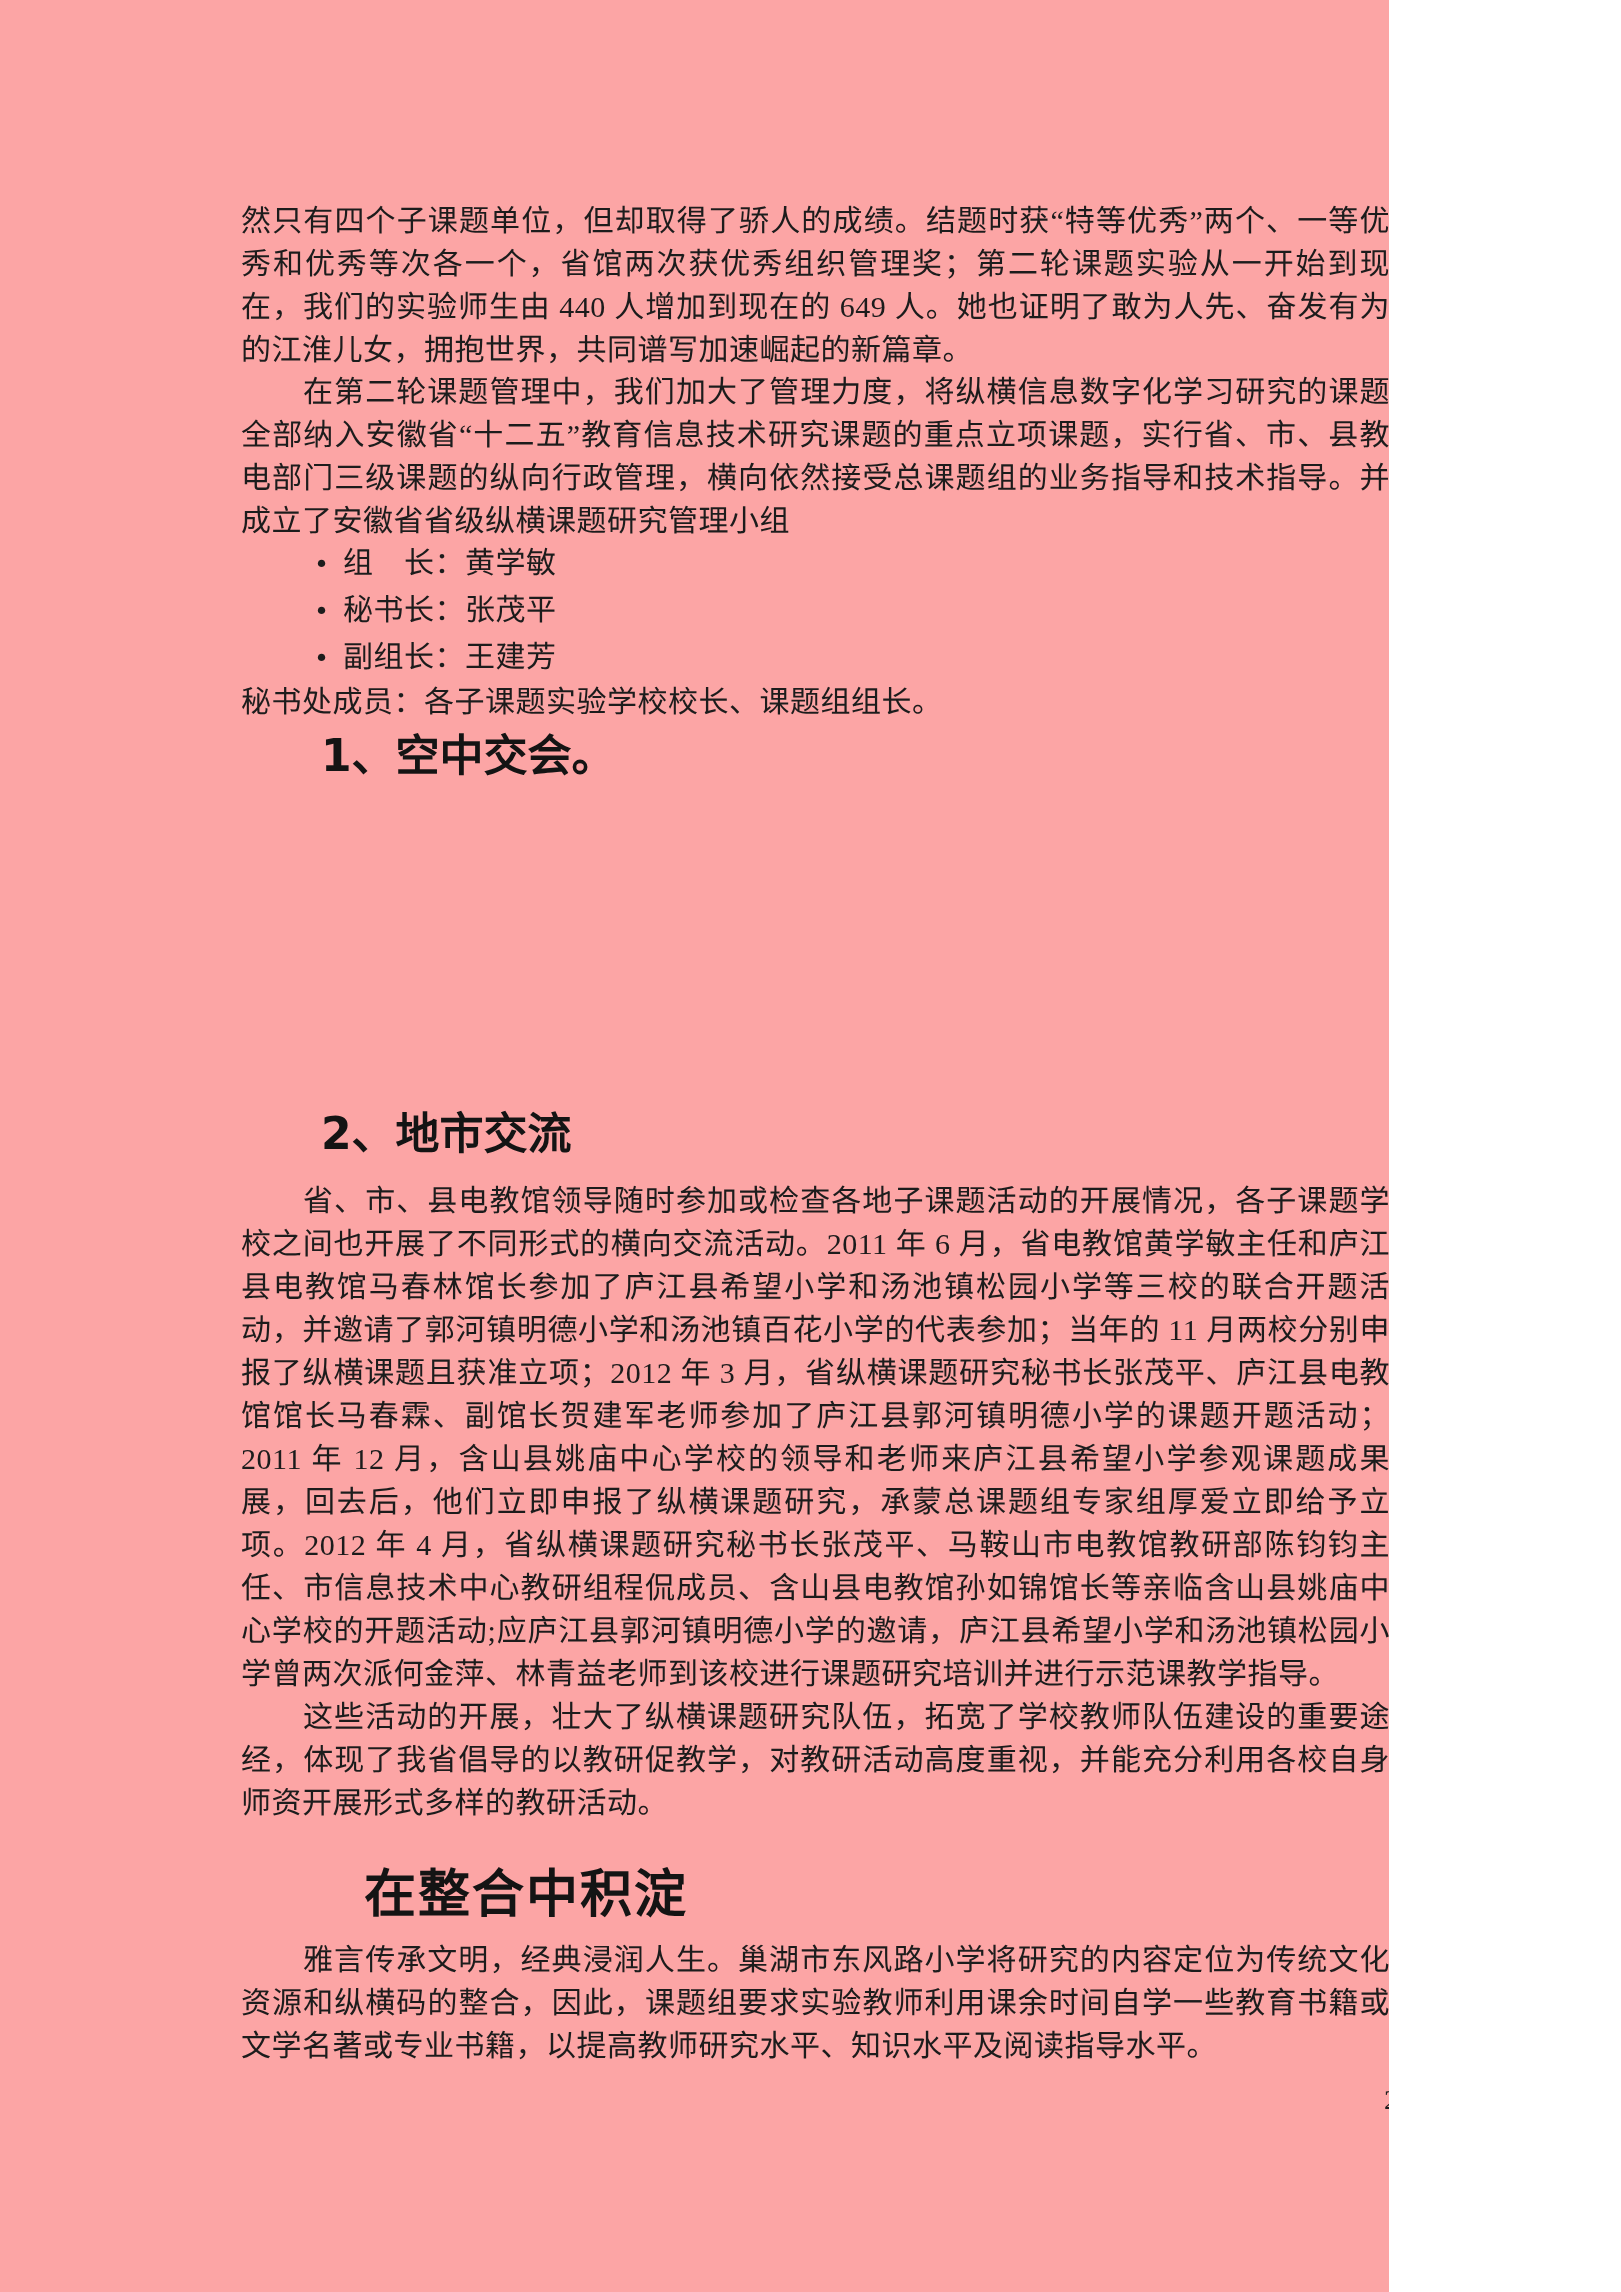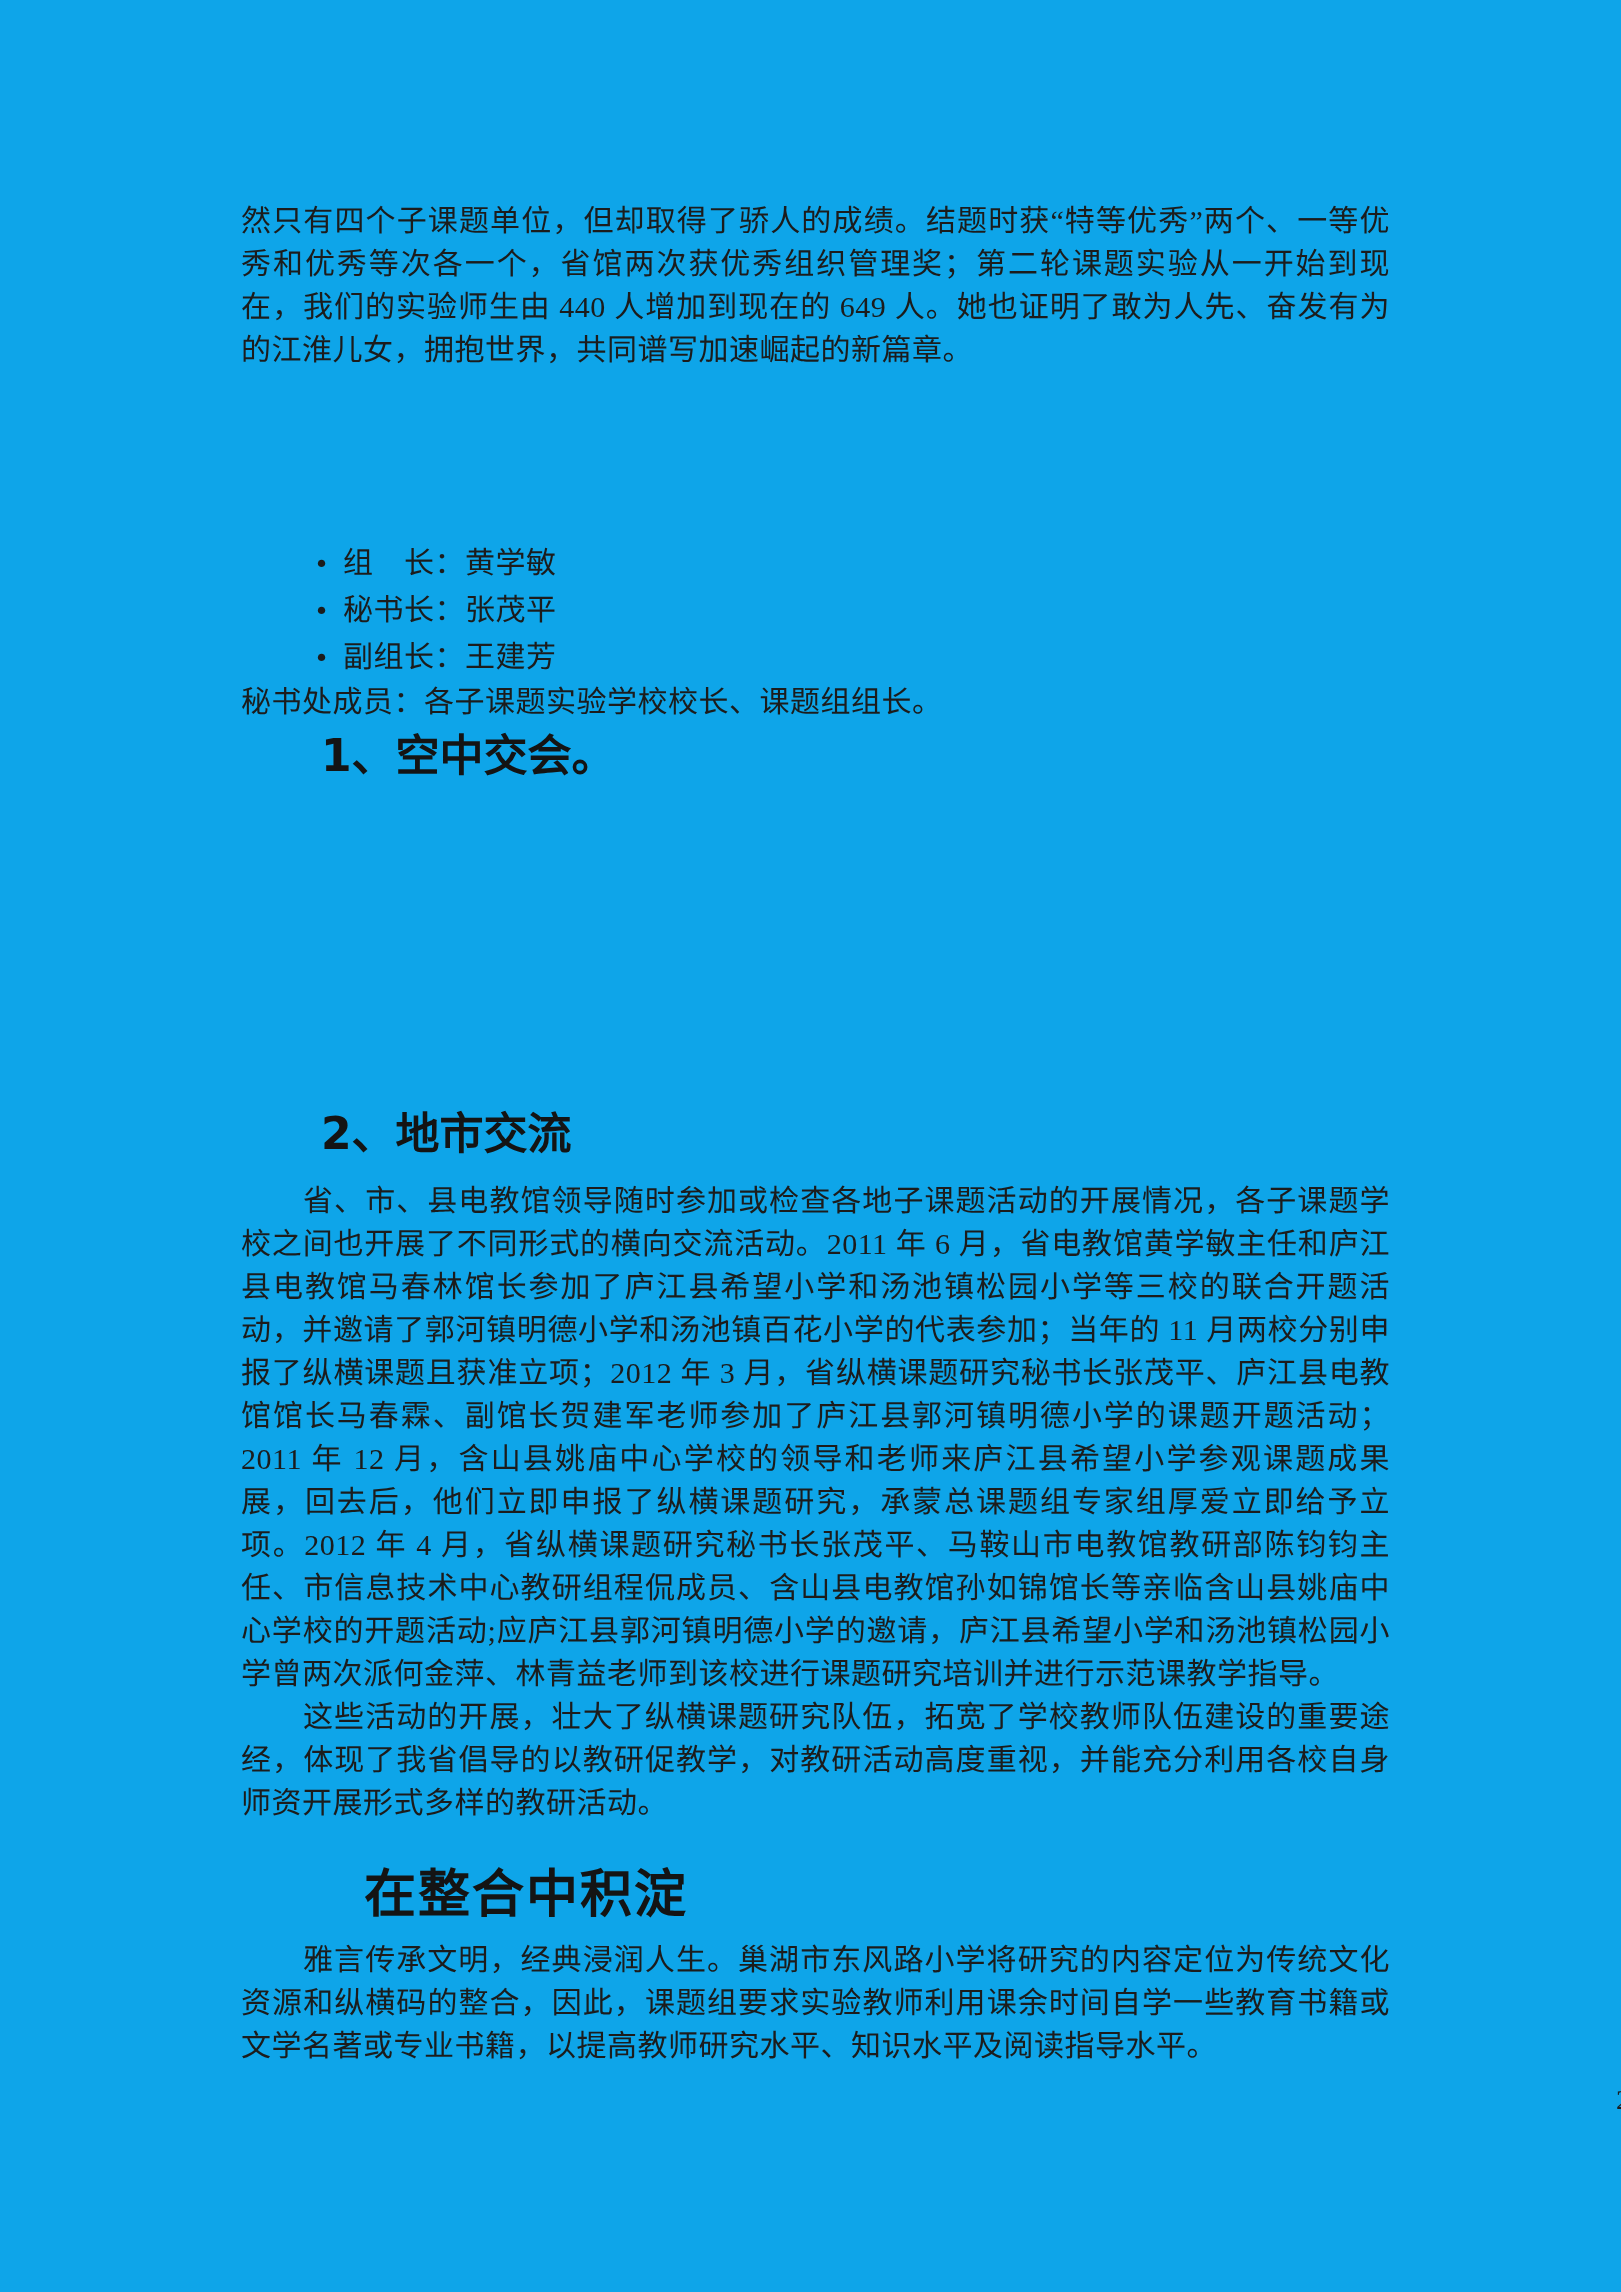--- a/index.html
+++ b/index.html
@@ -1,20 +1,20 @@
 <!DOCTYPE html>
 <html lang="zh-CN"><head>
 <meta charset="utf-8">
 <style>
   html,body{margin:0;padding:0;}
   .page{
     position:relative;
-    width:1621px;
+    width:1389px;
     height:2293px;
-    background:#0ea5e9;
+    background:#fca5a5;
     overflow:hidden;
     font-family:"Liberation Serif","DejaVu Serif",serif;
     color:#1c1c1c;
   }
   .block{
     position:absolute;
     left:241px;
     width:1149px;
     font-size:30px;
     line-height:43px;
@@ -82,20 +82,23 @@
 </style>
 </head>
 <body>
 
 <div class="page">
 
   <div class="block b-p1">
     <p>然只有四个子课题单位，但却取得了骄人的成绩。结题时获“特等优秀”两个、一等优秀和优秀等次各一个，省馆两次获优秀组织管理奖；第二轮课题实验从一开始到现在，我们的实验师生由 440 人增加到现在的 649 人。她也证明了敢为人先、奋发有为的江淮儿女，拥抱世界，共同谱写加速崛起的新篇章。</p>
   </div>
 
+  <div class="block b-p2">
+    <p class="indent">在第二轮课题管理中，我们加大了管理力度，将纵横信息数字化学习研究的课题全部纳入安徽省“十二五”教育信息技术研究课题的重点立项课题，实行省、市、县教电部门三级课题的纵向行政管理，横向依然接受总课题组的业务指导和技术指导。并成立了安徽省省级纵横课题研究管理小组</p>
+  </div>
 
   <ul class="block leaders b-leaders">
     <li><span class="bullet">•</span><span>组　长：黄学敏</span></li>
     <li><span class="bullet">•</span><span>秘书长：张茂平</span></li>
     <li><span class="bullet">•</span><span>副组长：王建芳</span></li>
   </ul>
 
   <div class="block b-secretariat">
     <p class="secretariat">秘书处成员：各子课题实验学校校长、课题组组长。</p>
   </div>

